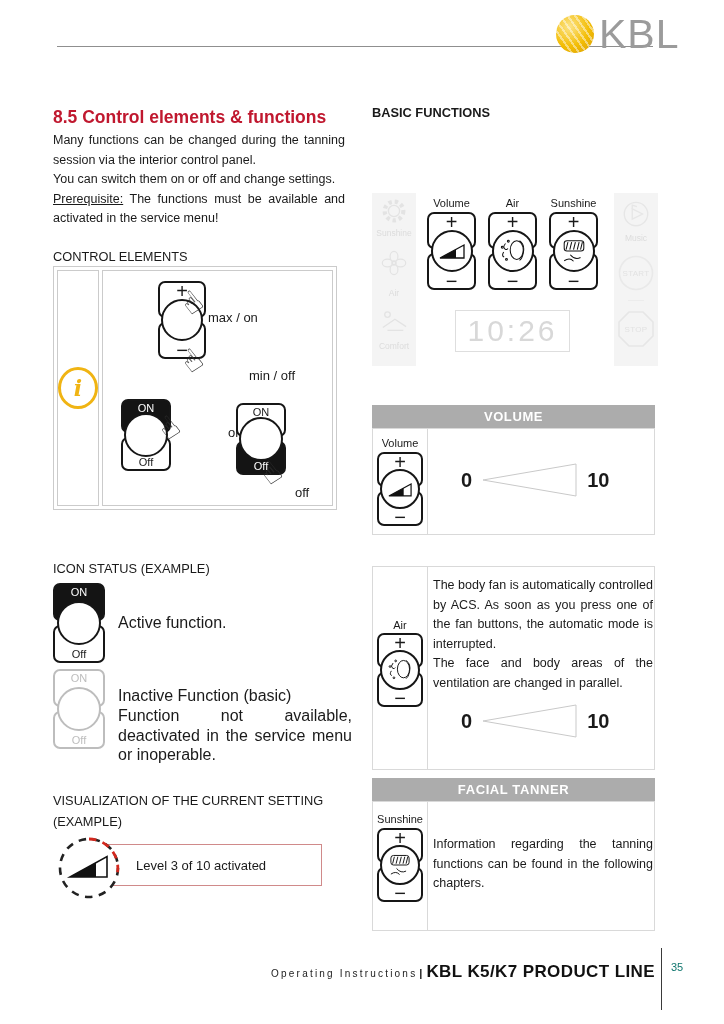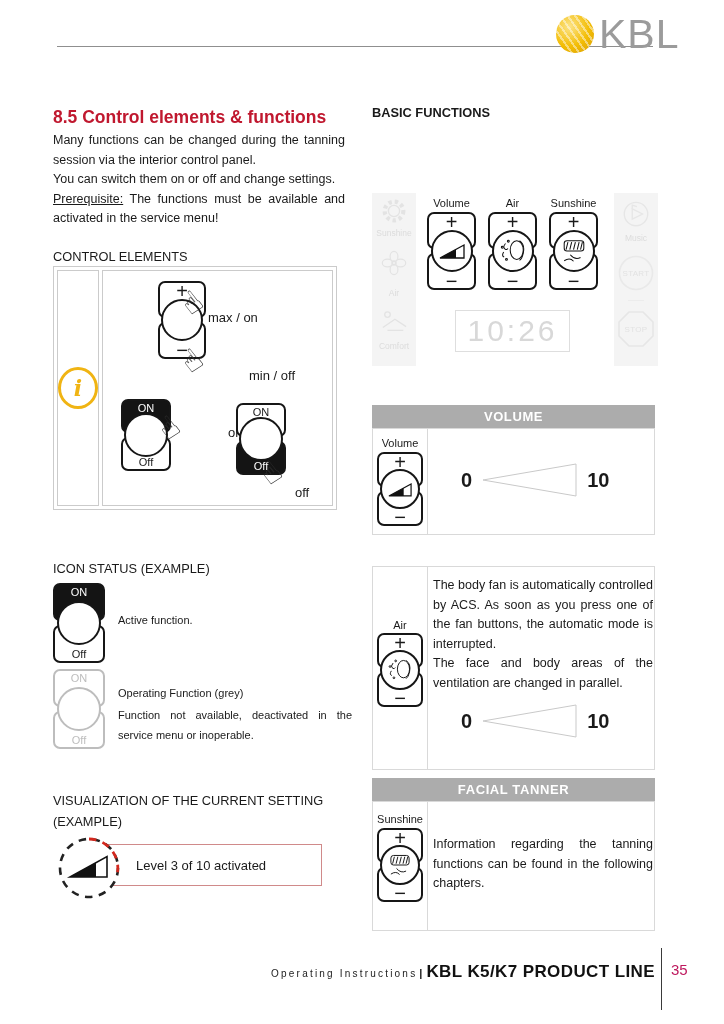--- a/index.html
+++ b/index.html
@@ -16,21 +16,21 @@
       radial-gradient(circle at 35% 30%, #fce387 0%, #f3bd05 55%, #d99e04 100%); }
   #logo-text { font-size:41px; line-height:40px; color:#9b9b9b; letter-spacing:1px; }
 
   
   .h-red { font-size:17.5px; font-weight:700; color:#C0182F; }
   .subhead { font-size:12.8px; }
   .subhead.b { font-weight:700;text-align:right; }
   .para { font-size:12.5px; line-height:19.6px; text-align:justify; }
   .ul { text-decoration:underline; }
   .anno { position:absolute; font-size:13px; }
-  .cap { position:absolute; font-size:11px; }
+  .cap { position:absolute; font-size:16px; }
 
   
   .rocker { position:absolute; }
   .rk-half { position:absolute; left:0; width:100%; height:37px; border:2px solid #161616;
              border-radius:7px; background:#fff; box-sizing:border-box;
              display:flex; justify-content:center; }
   .rk-top { top:0; align-items:flex-start; }
   .rk-bottom { bottom:0; align-items:flex-end; }
   .rk-sign { font-size:20px; line-height:16px; }
   .rk-bottom .rk-sign { line-height:13px; }
@@ -84,21 +84,21 @@
   #viz-box { position:absolute; left:107px; top:844px; width:215px; height:42px;
              border:1px solid #d08a8a; box-sizing:border-box; display:flex; align-items:center; }
   #viz-box span { padding-left:28px; font-size:13px; }
 
   
   #footer { position:absolute; right:69px; top:962px; display:flex; align-items:baseline; white-space:nowrap; }
   #footer .f1 { font-size:10px; letter-spacing:2.2px; color:#222; }
   #footer .fsep { font-size:11px; font-weight:700; margin:0 4px 0 2px; }
   #footer .f2 { font-size:17px; font-weight:700; letter-spacing:.4px; color:#111; }
   #footer-rule { position:absolute; left:661px; top:948px; height:62px; border-left:1.3px solid #3a3a3a; }
-  #page-num { position:absolute; left:671px; top:961px; font-size:15px; color:#be185d; }
+  #page-num { position:absolute; left:671px; top:961px; font-size:11px; color:#0f766e; }
 </style>
 </head>
 <body>
 
 <div id="page">
 
   <div id="header-line"></div>
   <div id="logo">
     <div id="logo-sphere"></div>
     <span id="logo-text">KBL</span>
@@ -176,21 +176,21 @@
 
   <div class="rocker sw lg grey" style="left:53px;top:669px;width:52px;height:80px;">
     <div class="rk-half rk-top">
         <span class="rk-label">ON</span>
       </div>
     <div class="rk-half rk-bottom">
         <span class="rk-label">Off</span>
       </div>
     <div class="rk-knob"></div>
   </div>
-  <div class="cap" style="left:118px;top:687px;">Operating Function (grey)</div>
+  <div class="cap" style="left:118px;top:687px;">Inactive Function (basic)</div>
   <div class="cap para" style="left:118px;top:706px;width:234px;">Function not available, deactivated in the service menu or inoperable.</div>
 
   <div class="abs subhead" style="left:53px;top:793px;">VISUALIZATION OF THE CURRENT SETTING</div>
   <div class="abs subhead" style="left:53px;top:814px;">(EXAMPLE)</div>
 
   <div id="viz-box">
       <span>Level 3 of 10 activated</span>
     </div>
   <div class="abs" style="left:55px;top:834px;">
     <svg width="68" height="68" viewBox="0 0 68 68">

